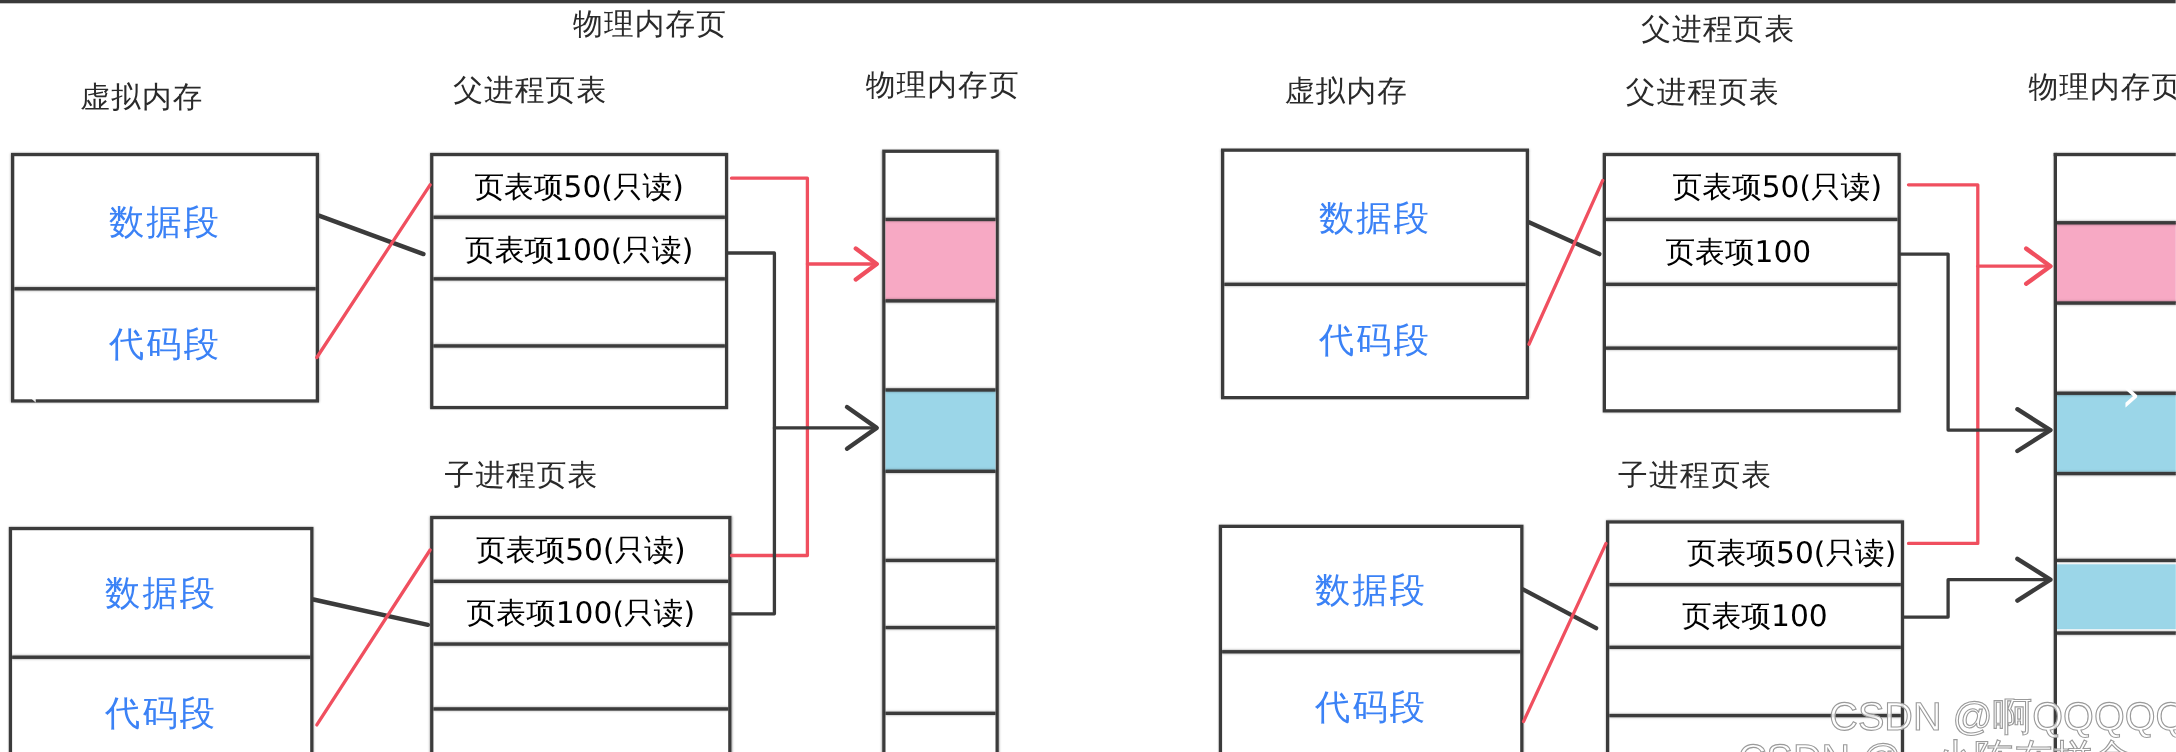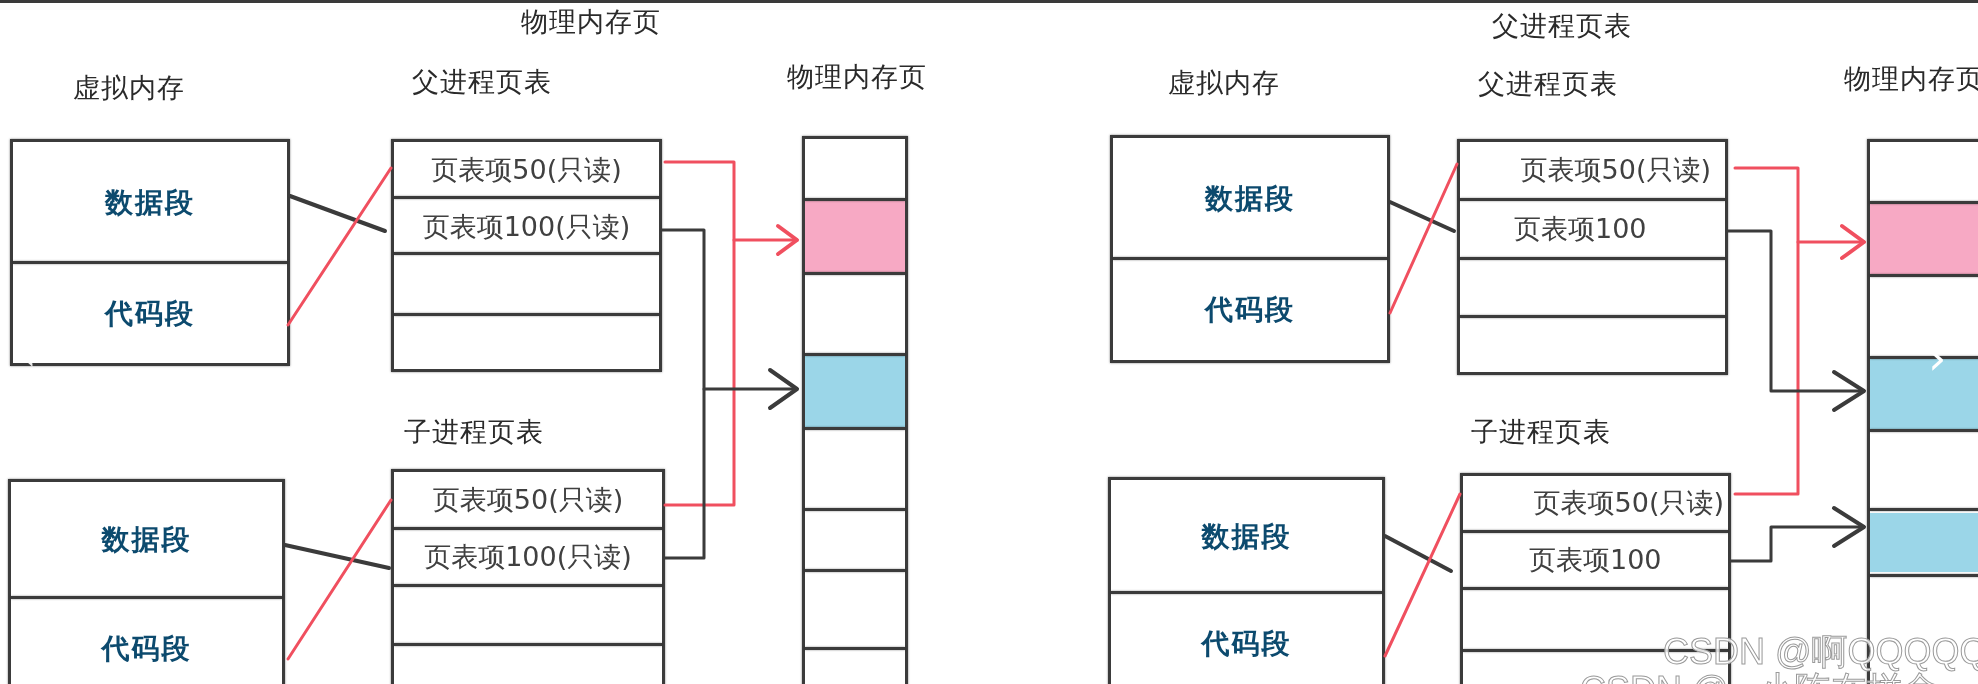--- a/index.html
+++ b/index.html
@@ -4,24 +4,24 @@
 <style>
   html, body { margin: 0; padding: 0; background: #ffffff; }
   body { width: 1978px; height: 684px; position: relative; overflow: hidden;
          font-family: "DejaVu Sans", "Liberation Sans", sans-serif; color: #2a2a2a; }
   .topbar { position: absolute; left: 0; top: 0; width: 1978px; height: 3px; background: #3a3a3a; }
   .label { position: absolute; font-size: 27px; white-space: nowrap; letter-spacing: 1px; color: #2a2a2a; }
   .title { font-size: 27px; }
   .box { position: absolute; border: 3px solid #3b3b3b; box-sizing: border-box; background: #fff;
          box-shadow: 0 0 2px rgba(0,0,0,0.5); }
   .seg { position: absolute; left: 0; right: 0; display: flex; align-items: center; justify-content: center;
-         font-size: 28px; letter-spacing: 2px; color: #0c4a6e; font-weight: bold; }
+         font-size: 32px; letter-spacing: 2px; color: #3b82f6; }
   .hline { position: absolute; left: 0; right: 0; height: 3px; background: #3b3b3b; box-shadow: 0 0 2px rgba(0,0,0,0.5); }
   .entry { position: absolute; left: 0; right: 0; display: flex; align-items: center; justify-content: center;
-           font-size: 27px; white-space: nowrap; color: #404040; }
+           font-size: 27px; white-space: nowrap; color: #000000; }
   .entry.right-shift { justify-content: flex-start; }
   .page { position: absolute; left: 0; right: 0; }
   .pink { background: #f7a9c4; }
   .blue { background: #9bd6e8; }
   svg.wires { position: absolute; left: 0; top: 0; pointer-events: none; }
   .watermark { position: absolute; font-family: "Liberation Sans", sans-serif; font-size: 36px;
                color: rgba(255,255,255,0.85); -webkit-text-stroke: 1px #9a9a9a; white-space: nowrap; }
   .chev { position: absolute; color: #ffffff; font-size: 46px; font-family: "DejaVu Sans", sans-serif; line-height: 1; }
 </style>
 </head>

